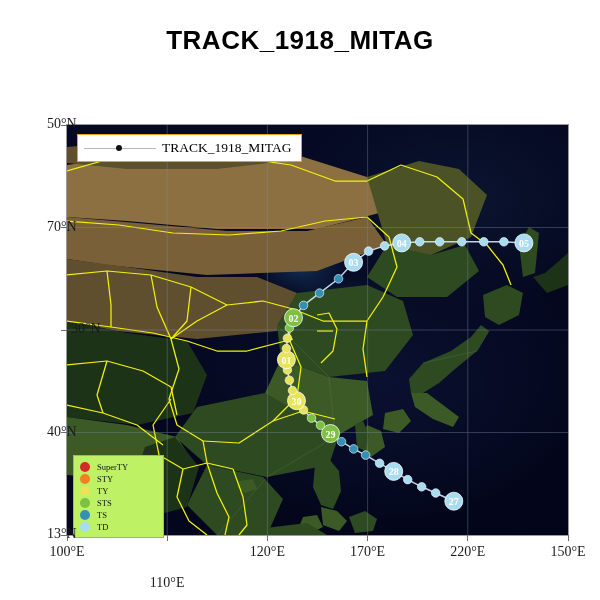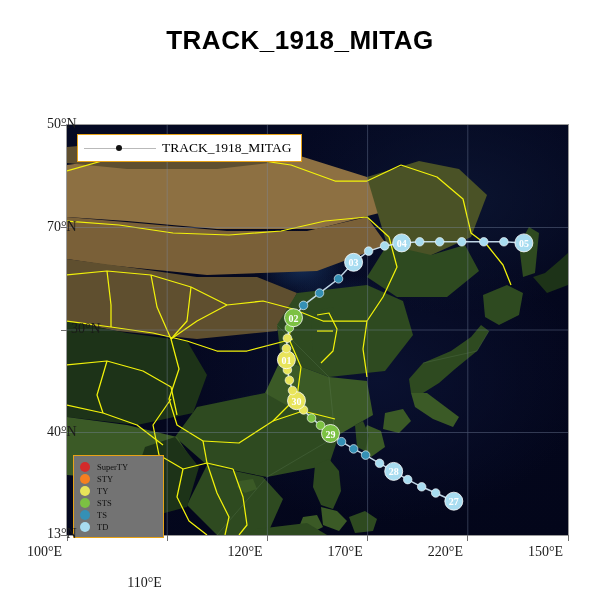--- a/index.html
+++ b/index.html
@@ -46,37 +46,37 @@
   .pt{stroke:#ffffff;stroke-width:.6;}
   .lblpt{stroke:#ffffff;stroke-width:.8;}
   .ptlabel{font-family:"Liberation Serif", serif;font-size:10px;font-weight:bold;
            fill:#ffffff;text-anchor:middle;dominant-baseline:central;
            paint-order:stroke;}
 
   
   .tick{position:absolute;background:#6e6e6e;}
   .xlab,.ylab{position:absolute;font-family:"Liberation Serif", serif;
               font-size:14px;color:#1a1a1a;white-space:nowrap;}
-  .xlab{}
+  .xlab{text-align:center;}
   .ylab{text-align:left;padding-left:46px;}
 
   
   #legend-top{position:absolute;left:77px;top:134px;height:26px;
      background:#ffffff;border:1.6px solid #e8a317;display:flex;align-items:center;
      padding:0 10px 0 6px;}
   #legend-top .sample{position:relative;width:72px;height:12px;margin-right:6px;}
   #legend-top .sample .ln{position:absolute;top:5.5px;left:0;width:72px;height:1.3px;
      background:#b9b9b9;}
   #legend-top .sample .dt{position:absolute;top:3px;left:32px;width:6px;height:6px;
      background:#111;border-radius:50%;}
   #legend-top .txt{font-family:"Liberation Serif", serif;font-size:13.5px;color:#000;}
 
   
   #legend-cat{position:absolute;left:73px;top:455px;width:78px;
-     background:#737373;border:1.6px solid #e8a317;padding:5px 5px 4px 6px;}
+     background:#bef264;border:1.6px solid #e8a317;padding:5px 5px 4px 6px;}
   .catrow{display:flex;align-items:center;height:11.5px;margin-bottom:.5px;}
   .catsw{width:10px;height:10px;border-radius:50%;margin-right:7px;flex:none;}
   .catlb{font-family:"Liberation Serif", serif;font-size:8.5px;color:#111;line-height:1;}
 </style>
 </head>
 <body>
 
 <div id="root">
 
   <div id="title">TRACK_1918_MITAG</div>

